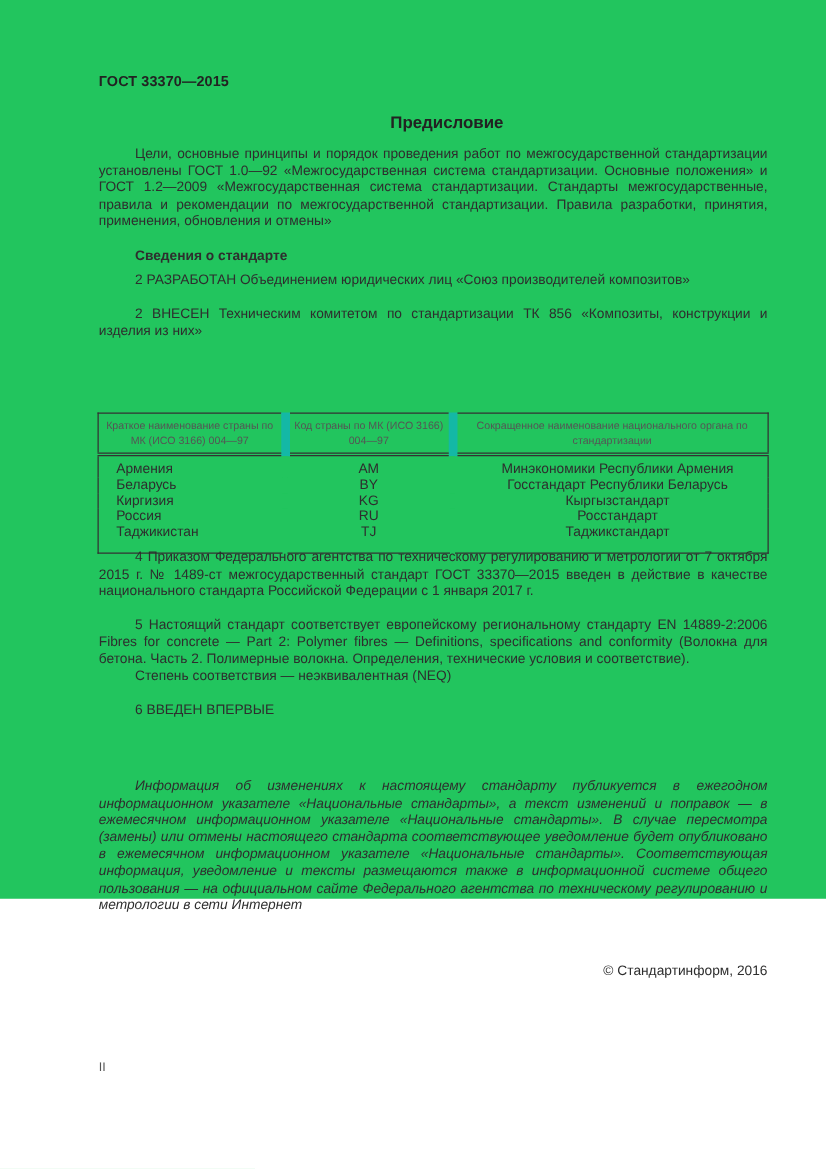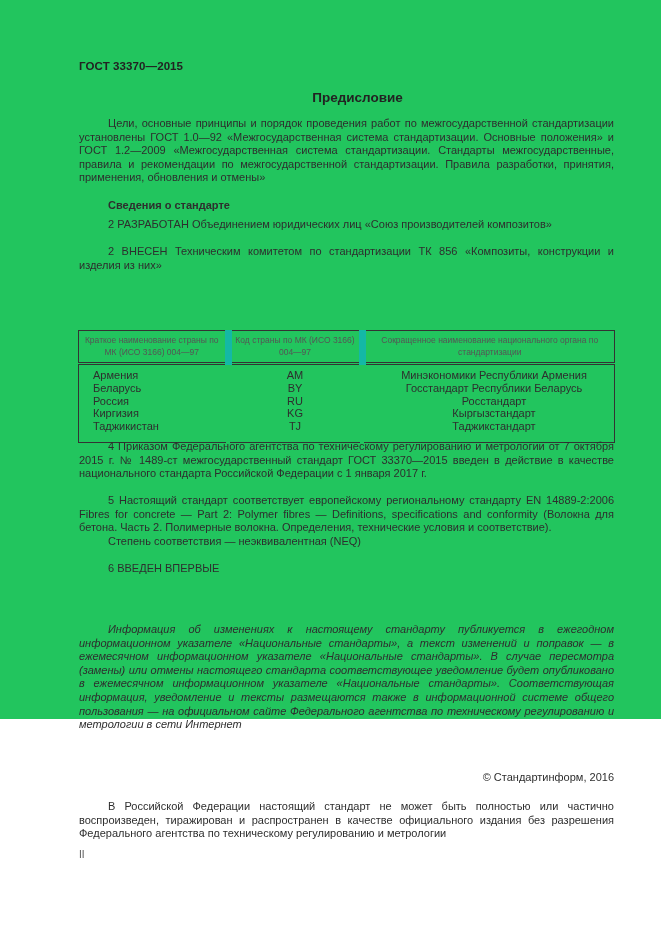--- a/index.html
+++ b/index.html
@@ -69,28 +69,28 @@
         <td class="c-country">Армения</td>
         <td class="c-code">AM</td>
         <td class="c-org">Минэкономики Республики Армения</td>
       </tr>
       <tr>
         <td class="c-country">Беларусь</td>
         <td class="c-code">BY</td>
         <td class="c-org">Госстандарт Республики Беларусь</td>
       </tr>
       <tr>
+        <td class="c-country">Киргизия</td>
+        <td class="c-code">KG</td>
+        <td class="c-org">Кыргызстандарт</td>
+      </tr>
+      <tr>
         <td class="c-country">Россия</td>
         <td class="c-code">RU</td>
         <td class="c-org">Росстандарт</td>
-      </tr>
-      <tr>
-        <td class="c-country">Киргизия</td>
-        <td class="c-code">KG</td>
-        <td class="c-org">Кыргызстандарт</td>
       </tr>
       <tr class="last">
         <td class="c-country">Таджикистан</td>
         <td class="c-code">TJ</td>
         <td class="c-org">Таджикстандарт</td>
       </tr>
     </tbody>
   </table>
 
   <div class="block" style="top:440px;">
@@ -107,19 +107,16 @@
   </div>
 
   <div class="block italic" style="top:623px;">
     <p class="indent">Информация об изменениях к настоящему стандарту публикуется в ежегодном информационном указателе «Национальные стандарты», а текст изменений и поправок — в ежемесячном информационном указателе «Национальные стандарты». В случае пересмотра (замены) или отмены настоящего стандарта соответствующее уведомление будет опубликовано в ежемесячном информационном указателе «Национальные стандарты». Соответствующая информация, уведомление и тексты размещаются также в информационной системе общего пользования — на официальном сайте Федерального агентства по техническому регулированию и метрологии в сети Интернет</p>
   </div>
 
   <div class="block right" style="top:771px;">
     <p>© Стандартинформ, 2016</p>
   </div>
 
-  <div class="block" style="top:800px;">
-    <p class="indent">В Российской Федерации настоящий стандарт не может быть полностью или частично воспроизведен, тиражирован и распространен в качестве официального издания без разрешения Федерального агентства по техническому регулированию и метрологии</p>
-  </div>
 
   <div class="page-num">II</div>
 
 </div>
 
 </body></html>

